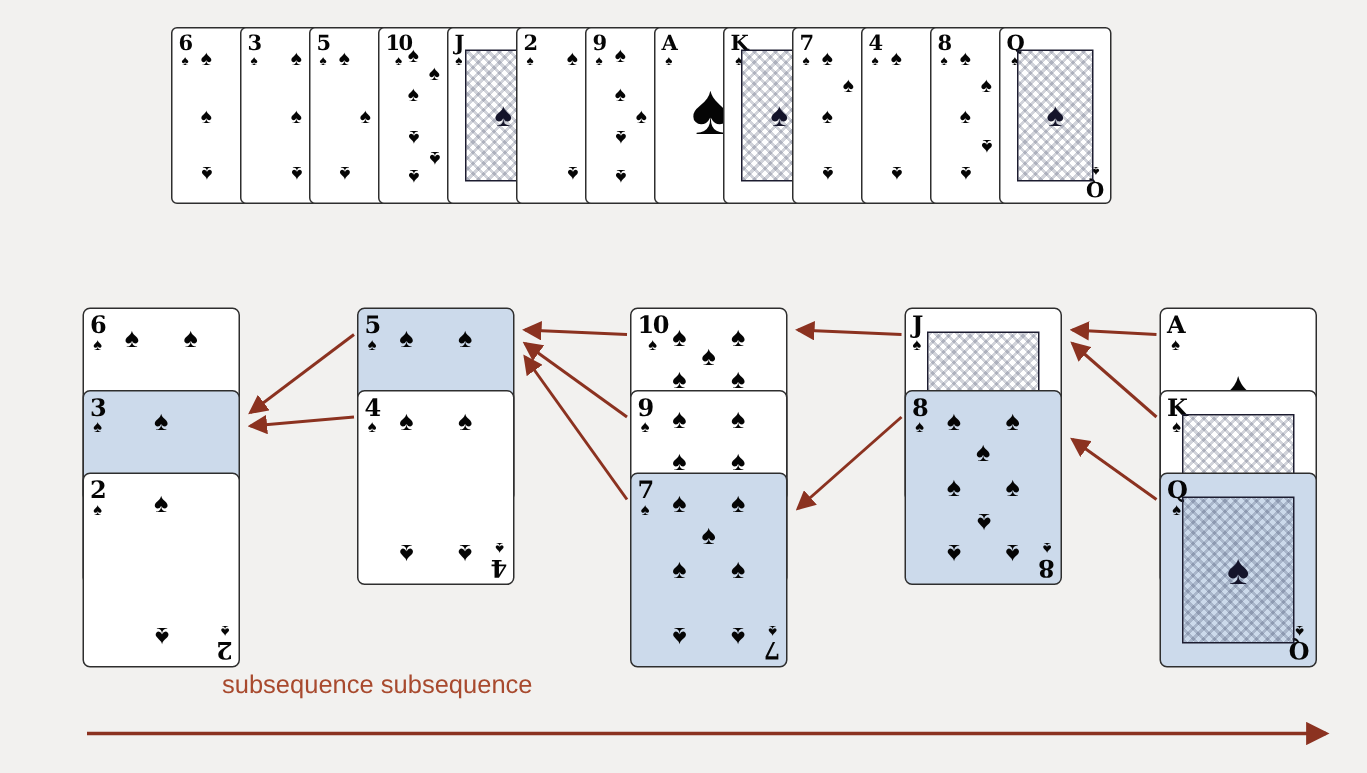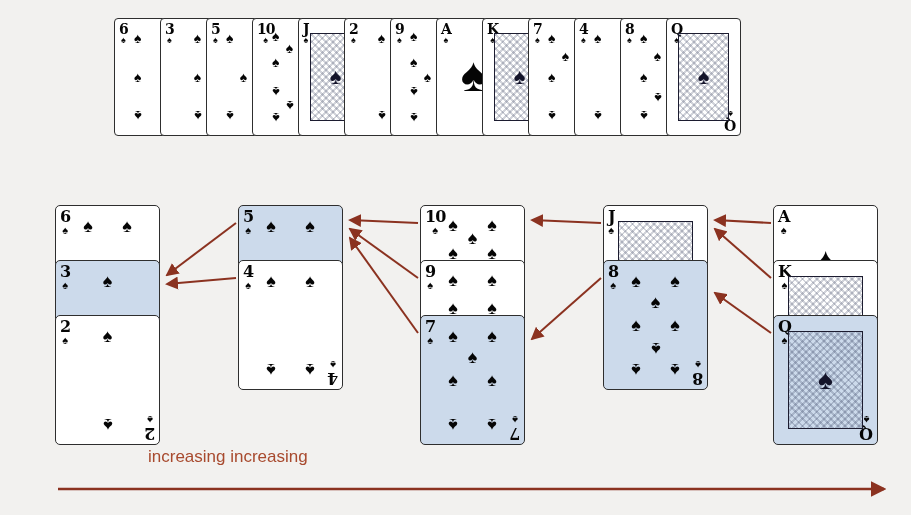--- a/index.html
+++ b/index.html
@@ -453,21 +453,21 @@
         </div>
         <div class="corner br">
           <div class="rank">Q</div>
           <div class="suit">♠</div>
         </div>
         <div class="face">
           <span class="center-suit">♠</span>
         </div>
       </div>
     </div>
-  <div id="caption">increasing increasing</div>
+  <div id="caption">subsequence subsequence</div>
   <svg id="arrows" width="911" height="515">
     <defs>
       <marker id="ah" viewBox="0 0 10 10" refX="8.5" refY="5" markerWidth="6.5" markerHeight="6.5" orient="auto">
         <path id="ah-path" d="M 0 0 L 10 5 L 0 10 z" fill="#8b3220"></path>
       </marker>
     </defs>
   <line x1="236" y1="223" x2="167" y2="275" stroke="#8b3220" stroke-width="2" marker-end="url(#ah)"></line>
       <line x1="236" y1="278" x2="167" y2="284" stroke="#8b3220" stroke-width="2" marker-end="url(#ah)"></line>
       <line x1="418" y1="223" x2="350" y2="220" stroke="#8b3220" stroke-width="2" marker-end="url(#ah)"></line>
       <line x1="418" y1="278" x2="350" y2="229" stroke="#8b3220" stroke-width="2" marker-end="url(#ah)"></line>

